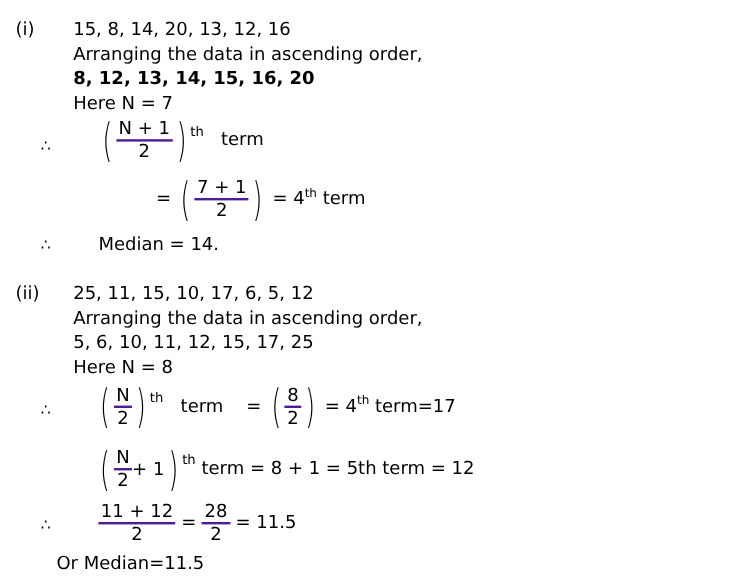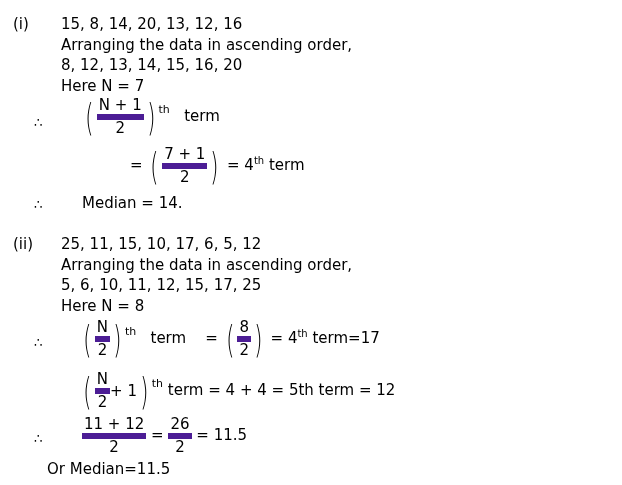--- a/index.html
+++ b/index.html
@@ -1,34 +1,34 @@
 <!DOCTYPE html>
 <html><head>
 <meta charset="utf-8">
 <style>
   html, body { margin:0; padding:0; background:#ffffff; }
   body { width:622px; height:485px; position:relative; overflow:hidden;
          font-family: "DejaVu Sans", "Liberation Sans", sans-serif; font-size:15px; color:#000; }
   .abs { position:absolute; white-space:nowrap; line-height:18px; }
   .therefore { font-size:13px; }
   .frac { display:inline-flex; flex-direction:column; align-items:center; vertical-align:middle; line-height:17px; }
-  .frac .num { border-bottom:6px solid #4c1d95; padding:0 2px; }
+  .frac .num { border-bottom:2px solid #4c1d95; padding:0 2px; }
   .frac .den { padding:0 2px; }
   .paren { display:inline-flex; align-items:center; vertical-align:middle; }
   .paren .lp, .paren .rp { font-size:38px; line-height:38px; font-weight:100; transform:scaleX(0.55); color:#000; }
   .sup { font-size:11px; vertical-align:top; position:relative; top:-6px; }
   .supi { font-size:10px; position:relative; top:-6px; }
 </style>
 </head>
 <body>
 
 <div class="abs" style="left:13px;top:15px;">(i)</div>
 <div class="abs" style="left:61px;top:15px;">15, 8, 14, 20, 13, 12, 16</div>
 <div class="abs" style="left:61px;top:36px;">Arranging the data in ascending order,</div>
-<div class="abs" style="left:61px;top:56px;">8, 12, 13, 14, 15, 16, 20</div>
+<div class="abs" style="left:61px;top:56px;font-weight:bold;">8, 12, 13, 14, 15, 16, 20</div>
 <div class="abs" style="left:61px;top:77px;">Here N = 7</div>
 
 <div class="abs therefore" style="left:34px;top:114px;">∴</div>
 <div class="abs" style="left:82px;top:96px;line-height:40px;">
   <span class="paren">
     <span class="lp">(</span>
     <span class="frac">
         <span class="num">N + 1</span>
         <span class="den">2</span>
       </span>
@@ -87,30 +87,30 @@
 <div class="abs" style="left:80px;top:370px;line-height:40px;">
   <span class="paren">
     <span class="lp">(</span>
     <span class="frac">
         <span class="num">N</span>
         <span class="den">2</span>
       </span>
     <span>+ 1</span>
     <span class="rp">)</span>
   </span><span class="sup">th</span>
-  <span>term = 4 + 4 = 5th  term = 12</span>
+  <span>term = 8 + 1 = 5th  term = 12</span>
 </div>
 
 <div class="abs therefore" style="left:34px;top:430px;">∴</div>
 <div class="abs" style="left:82px;top:415px;line-height:40px;">
   <span class="frac">
       <span class="num">11 + 12</span>
       <span class="den">2</span>
     </span>
   <span>=</span>
   <span class="frac">
-      <span class="num">26</span>
+      <span class="num">28</span>
       <span class="den">2</span>
     </span>
   <span>= 11.5</span>
 </div>
 
 <div class="abs" style="left:47px;top:460px;text-align:right;">Or Median=11.5</div>
 
 </body></html>

